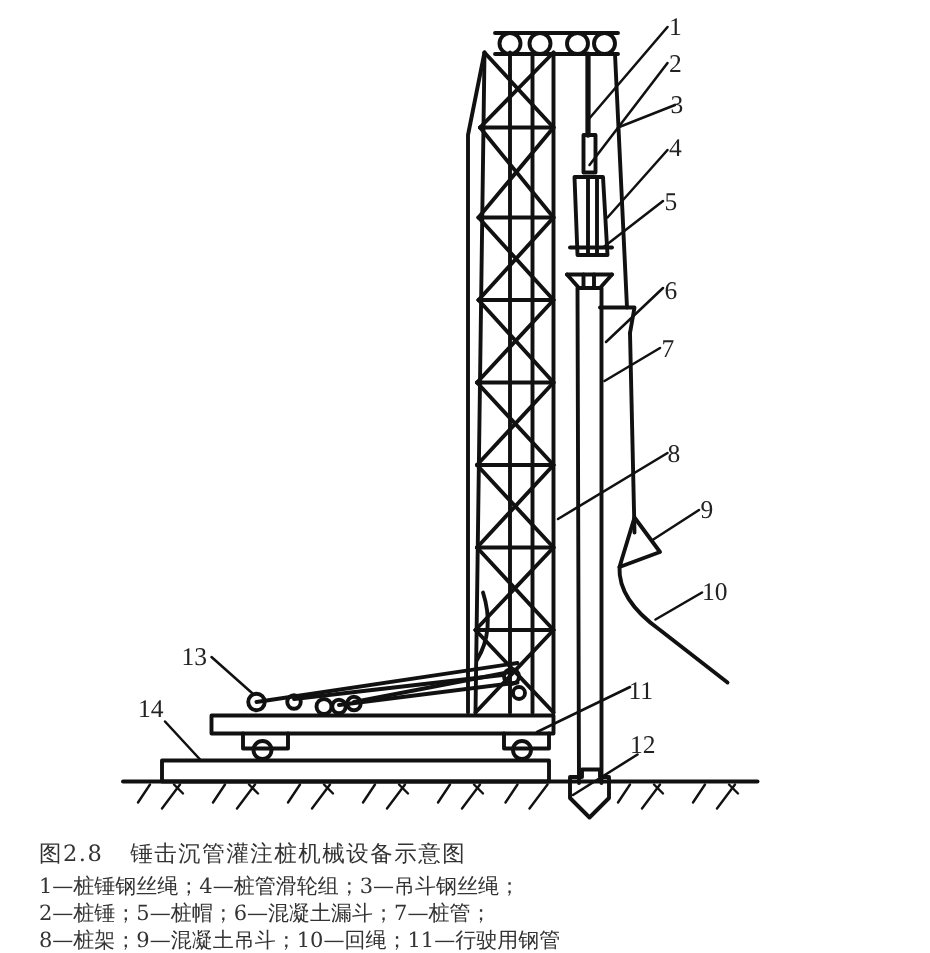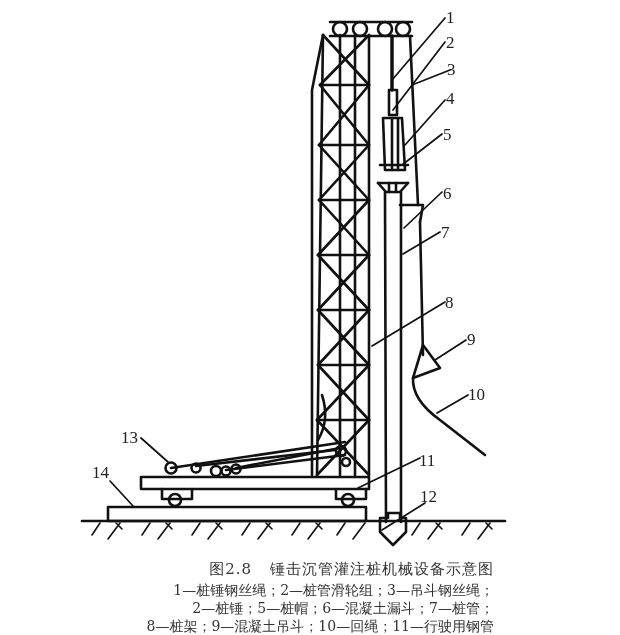--- a/index.html
+++ b/index.html
@@ -1,19 +1,19 @@
 <!DOCTYPE html>
 <html><head>
   <meta charset="utf-8">
   <style>
     html, body { margin:0; padding:0; background:#ffffff; }
     body { width:620px; height:635px; position:relative; overflow:hidden; font-family:"DejaVu Serif","Liberation Serif",serif; }
     #diagram { position:absolute; left:0; top:0; width:620px; height:560px; }
     .num { font-family:"Liberation Serif","DejaVu Serif",serif; font-size:17px; fill:#222; }
-    .caption { position:absolute; left:0; width:494px; text-align:right; color:#333; font-family:"DejaVu Serif","Liberation Serif",serif; }
+    .caption { position:absolute; left:0; width:494px; text-align:left; color:#333; font-family:"DejaVu Serif","Liberation Serif",serif;padding-left:26px; }
     .title { top:560px; font-size:15px; letter-spacing:1px; }
     .legend-line { font-size:14px; left:0; white-space:nowrap; }
     .l1 { top:582px; }
     .l2 { top:600px; }
     .l3 { top:618px; }
     .title-num { margin-right:18px; }
   </style>
 </head>
 <body>
 
@@ -154,15 +154,15 @@
     <text class="num" x="419" y="466">11</text>
     <text class="num" x="420" y="502">12</text>
     <text class="num" x="121" y="443">13</text>
     <text class="num" x="92" y="478">14</text>
   </g>
 </svg>
 
 <div class="caption title">
   <span class="title-num">图2.8</span><span>锤击沉管灌注桩机械设备示意图</span>
 </div>
-<div class="caption legend-line l1">1—桩锤钢丝绳；2—桩管滑轮组；3—吊斗钢丝绳；</div>
+<div class="caption legend-line l1">1—桩锤钢丝绳；4—桩管滑轮组；3—吊斗钢丝绳；</div>
 <div class="caption legend-line l2">2—桩锤；5—桩帽；6—混凝土漏斗；7—桩管；</div>
 <div class="caption legend-line l3">8—桩架；9—混凝土吊斗；10—回绳；11—行驶用钢管</div>
 
 </body></html>

